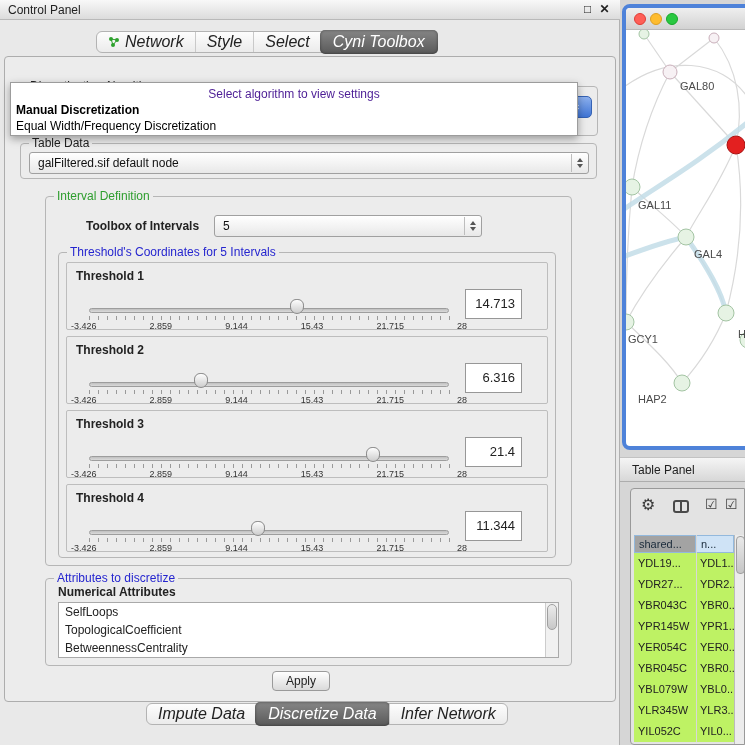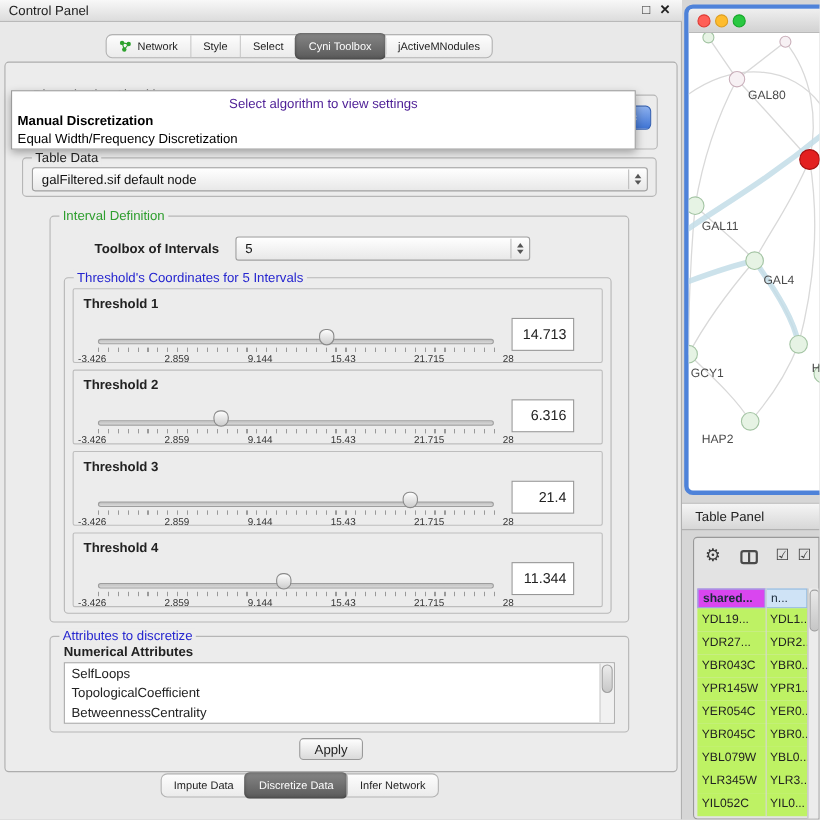--- a/index.html
+++ b/index.html
@@ -10,21 +10,21 @@
 
   
   #ctrl { left:0; top:0; width:620px; height:745px; background:#e9e9e9; border-right:1px solid #b0b0b0; }
   #titlebar { left:0; top:0; width:620px; height:20px; background:linear-gradient(#f8f8f8,#dcdcdc);
               border-bottom:1px solid #b9b9b9; }
   #titlebar .t { position:absolute; left:8px; top:3px; }
   .winbtn { position:absolute; top:2px; width:15px; height:15px; font-size:12px; color:#222;
             text-align:center; line-height:15px; font-weight:bold; cursor:default; }
 
   .seg { display:flex; height:22px; background:linear-gradient(#fdfdfd,#ebebeb);
-         border:1px solid #b3b3b3; border-radius:6px; font-size:10px; color:#222; }
+         border:1px solid #b3b3b3; border-radius:6px; font-size:16px; color:#222;font-style:italic; }
   .seg-item { display:flex; align-items:center; gap:5px; padding:0 11px; height:100%;
               border-left:1px solid #c9c9c9; white-space:nowrap; }
   .seg-item:first-child { border-left:none; }
   .seg-item.sel { background:linear-gradient(#868686,#595959); color:#fff; border-radius:5px;
                   border-left:none; margin:-2px -1px; height:24px; padding:0 13px;
                   box-shadow:inset 0 0 3px rgba(0,0,0,.45); }
 
   #main { left:4px; top:56px; width:612px; height:646px; background:#ececec;
           border:1px solid #adadad; border-radius:4px; }
 
@@ -130,23 +130,20 @@
     </div>
     <div class="seg-item">
       <span>Style</span>
     </div>
     <div class="seg-item">
       <span>Select</span>
     </div>
     <div class="seg-item sel">
       <span>Cyni Toolbox</span>
     </div>
-    <div class="seg-item">
-      <span>jActiveMNodules</span>
-    </div>
   </div>
 
   <div class="abs" id="main"></div>
 
   <div class="gbox" style="left:18px; top:86px; width:580px; height:50px;">
     <span class="glabel">Discretization Algorithm</span>
   </div>
 
   <div class="abs" id="aquastep">
     <span class="tri-up w"></span>
@@ -336,21 +333,21 @@
   <div class="abs" id="tphead">
     <span>Table Panel</span>
   </div>
 
   <div class="abs" id="twin">
     <span class="gear">⚙</span>
     <span class="colicon"></span>
     <span class="chkicon" style="left:74px;">☑</span>
     <span class="chkicon" style="left:94px;">☑</span>
 
-    <div class="thc" style="left:3px; width:62px; background:#d946ef;font-weight:bold;">shared...</div>
+    <div class="thc" style="left:3px; width:62px; background:#a3a3a3;">shared...</div>
     <div class="thc" style="left:65px; width:38px; background:#cfe3f6;">n...</div>
 
     <div class="trow" style="top:64px;">
       <span class="c1">YDL19...</span>
       <span class="c2">YDL1...</span>
     </div>
     <div class="trow" style="top:85px;">
       <span class="c1">YDR27...</span>
       <span class="c2">YDR2...</span>
     </div>

